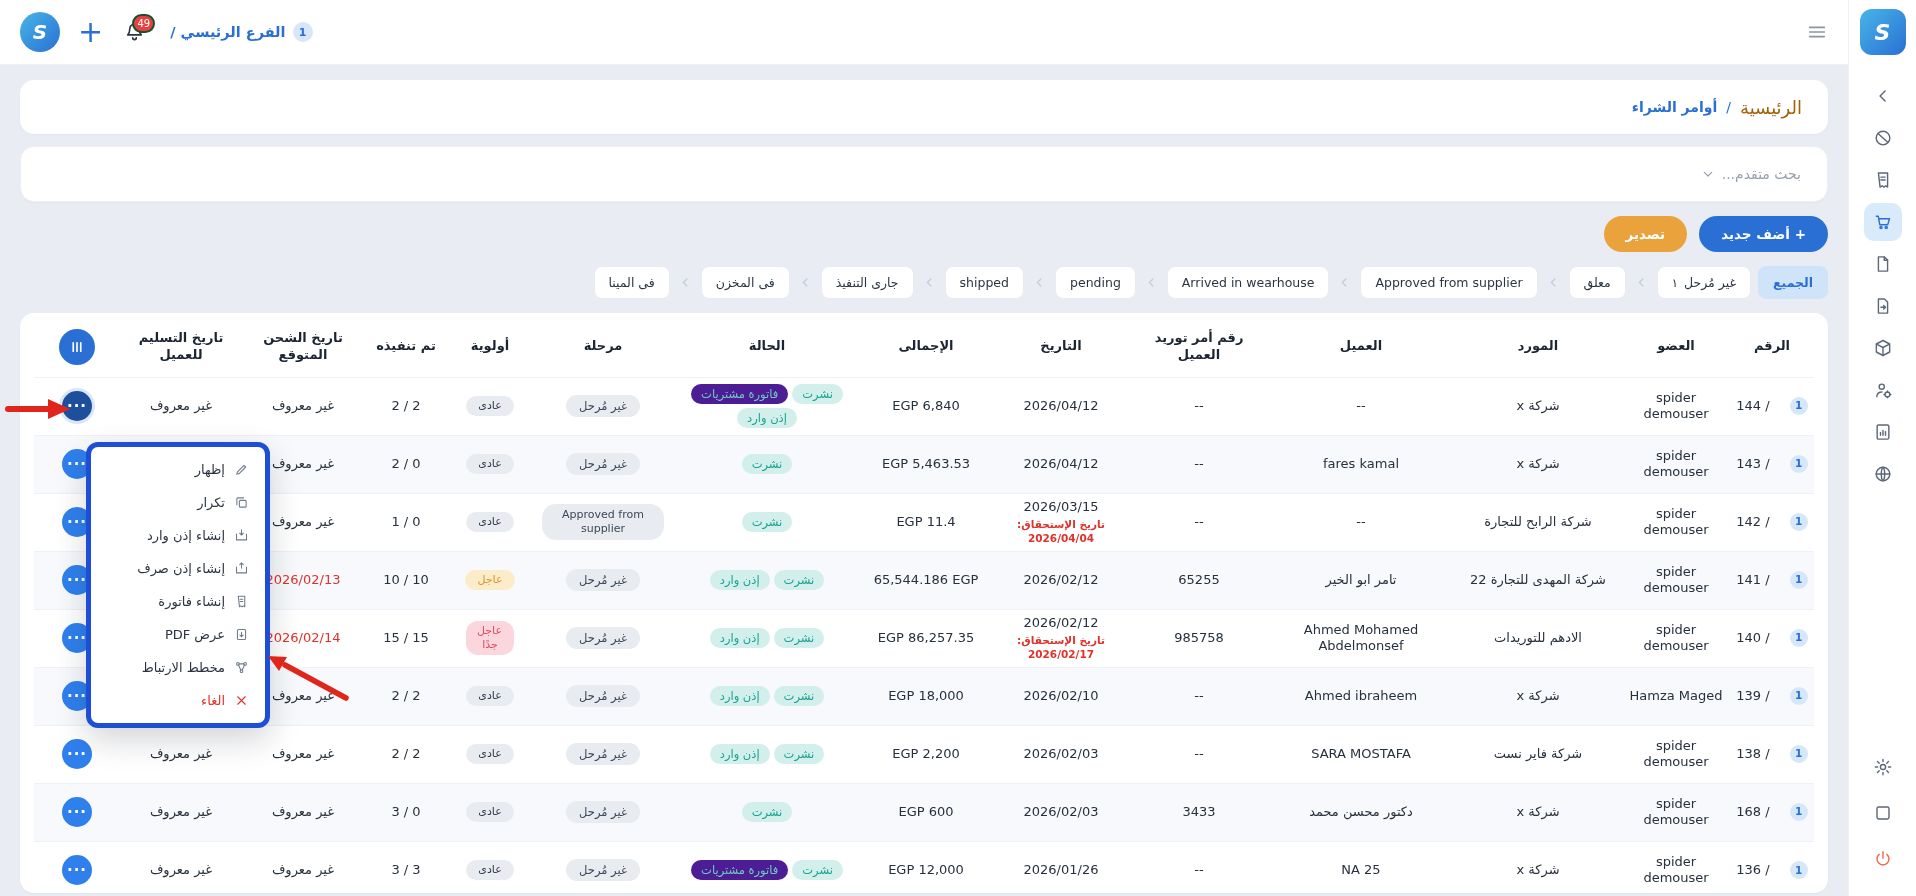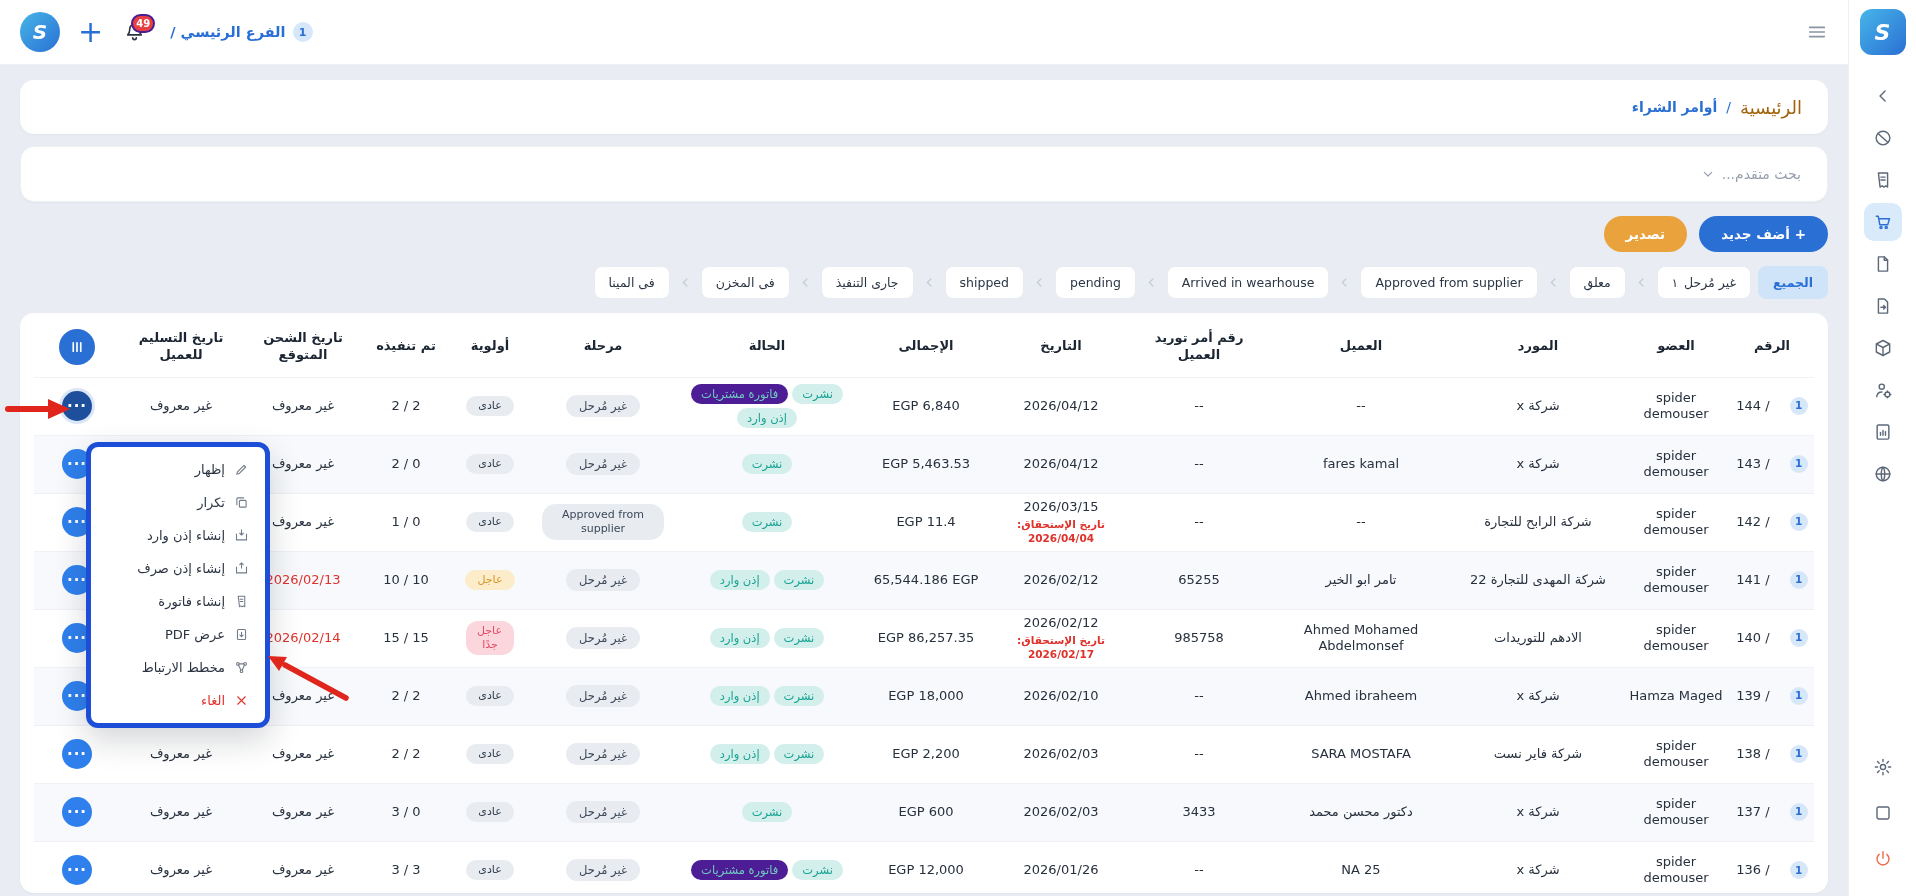--- a/index.html
+++ b/index.html
@@ -22,22 +22,22 @@
     width:40px; height:40px; border-radius:50%;
     background:linear-gradient(135deg,#47b6e8,#2a6fd4);
     display:flex; align-items:center; justify-content:center;
     color:#fff; font-weight:700; font-size:20px; font-style:italic;
   }
   .plus-btn { font-size:30px; line-height:1; color:#2a6fd4; margin:0 12px 0 18px; cursor:pointer; font-weight:400; }
   .bell-wrap { position:relative; margin:0 8px; cursor:pointer; color:#2b3442; }
   .bell-wrap svg { width:23px; height:23px; }
   .bell-badge {
     position:absolute; top:-7px; right:-9px; min-width:19px; height:19px;
-    background:#e84040; color:#fff; font-size:10px; font-weight:700;
-    border-radius:10px; border:2px solid #4c1d95;
+    background:#e84040; color:#fff; font-size:10px; font-weight:400;
+    border-radius:10px; border:2px solid #14532d;
     display:flex; align-items:center; justify-content:center; padding:0 3px;
   }
   .branch { display:flex; align-items:center; gap:7px; margin-left:16px; cursor:pointer; }
   .branch-label { color:#2a6fd4; font-weight:700; font-size:14.5px; }
   .branch-badge {
     width:20px; height:20px; border-radius:50%; background:#d7e7fa; color:#2a6fd4;
     font-size:11px; font-weight:700; display:flex; align-items:center; justify-content:center;
   }
   .hamburger { margin-left:auto; color:#8a94a2; cursor:pointer; }
   .hamburger svg { width:22px; height:22px; }
@@ -631,21 +631,21 @@
             <td>غير معروف</td>
             <td>
               <button class="dots-btn">
                 <span>...</span>
               </button>
             </td>
           </tr>
           <tr>
             <td>
               <div class="numcell">
-                <span>137 /</span>
+                <span>168 /</span>
                 <span class="numbadge">1</span>
               </div>
             </td>
             <td>spider demouser</td>
             <td>شركة x</td>
             <td>دكتور محسن محمد</td>
             <td>3433</td>
             <td>
               <div>2026/02/03</div>
             </td>

